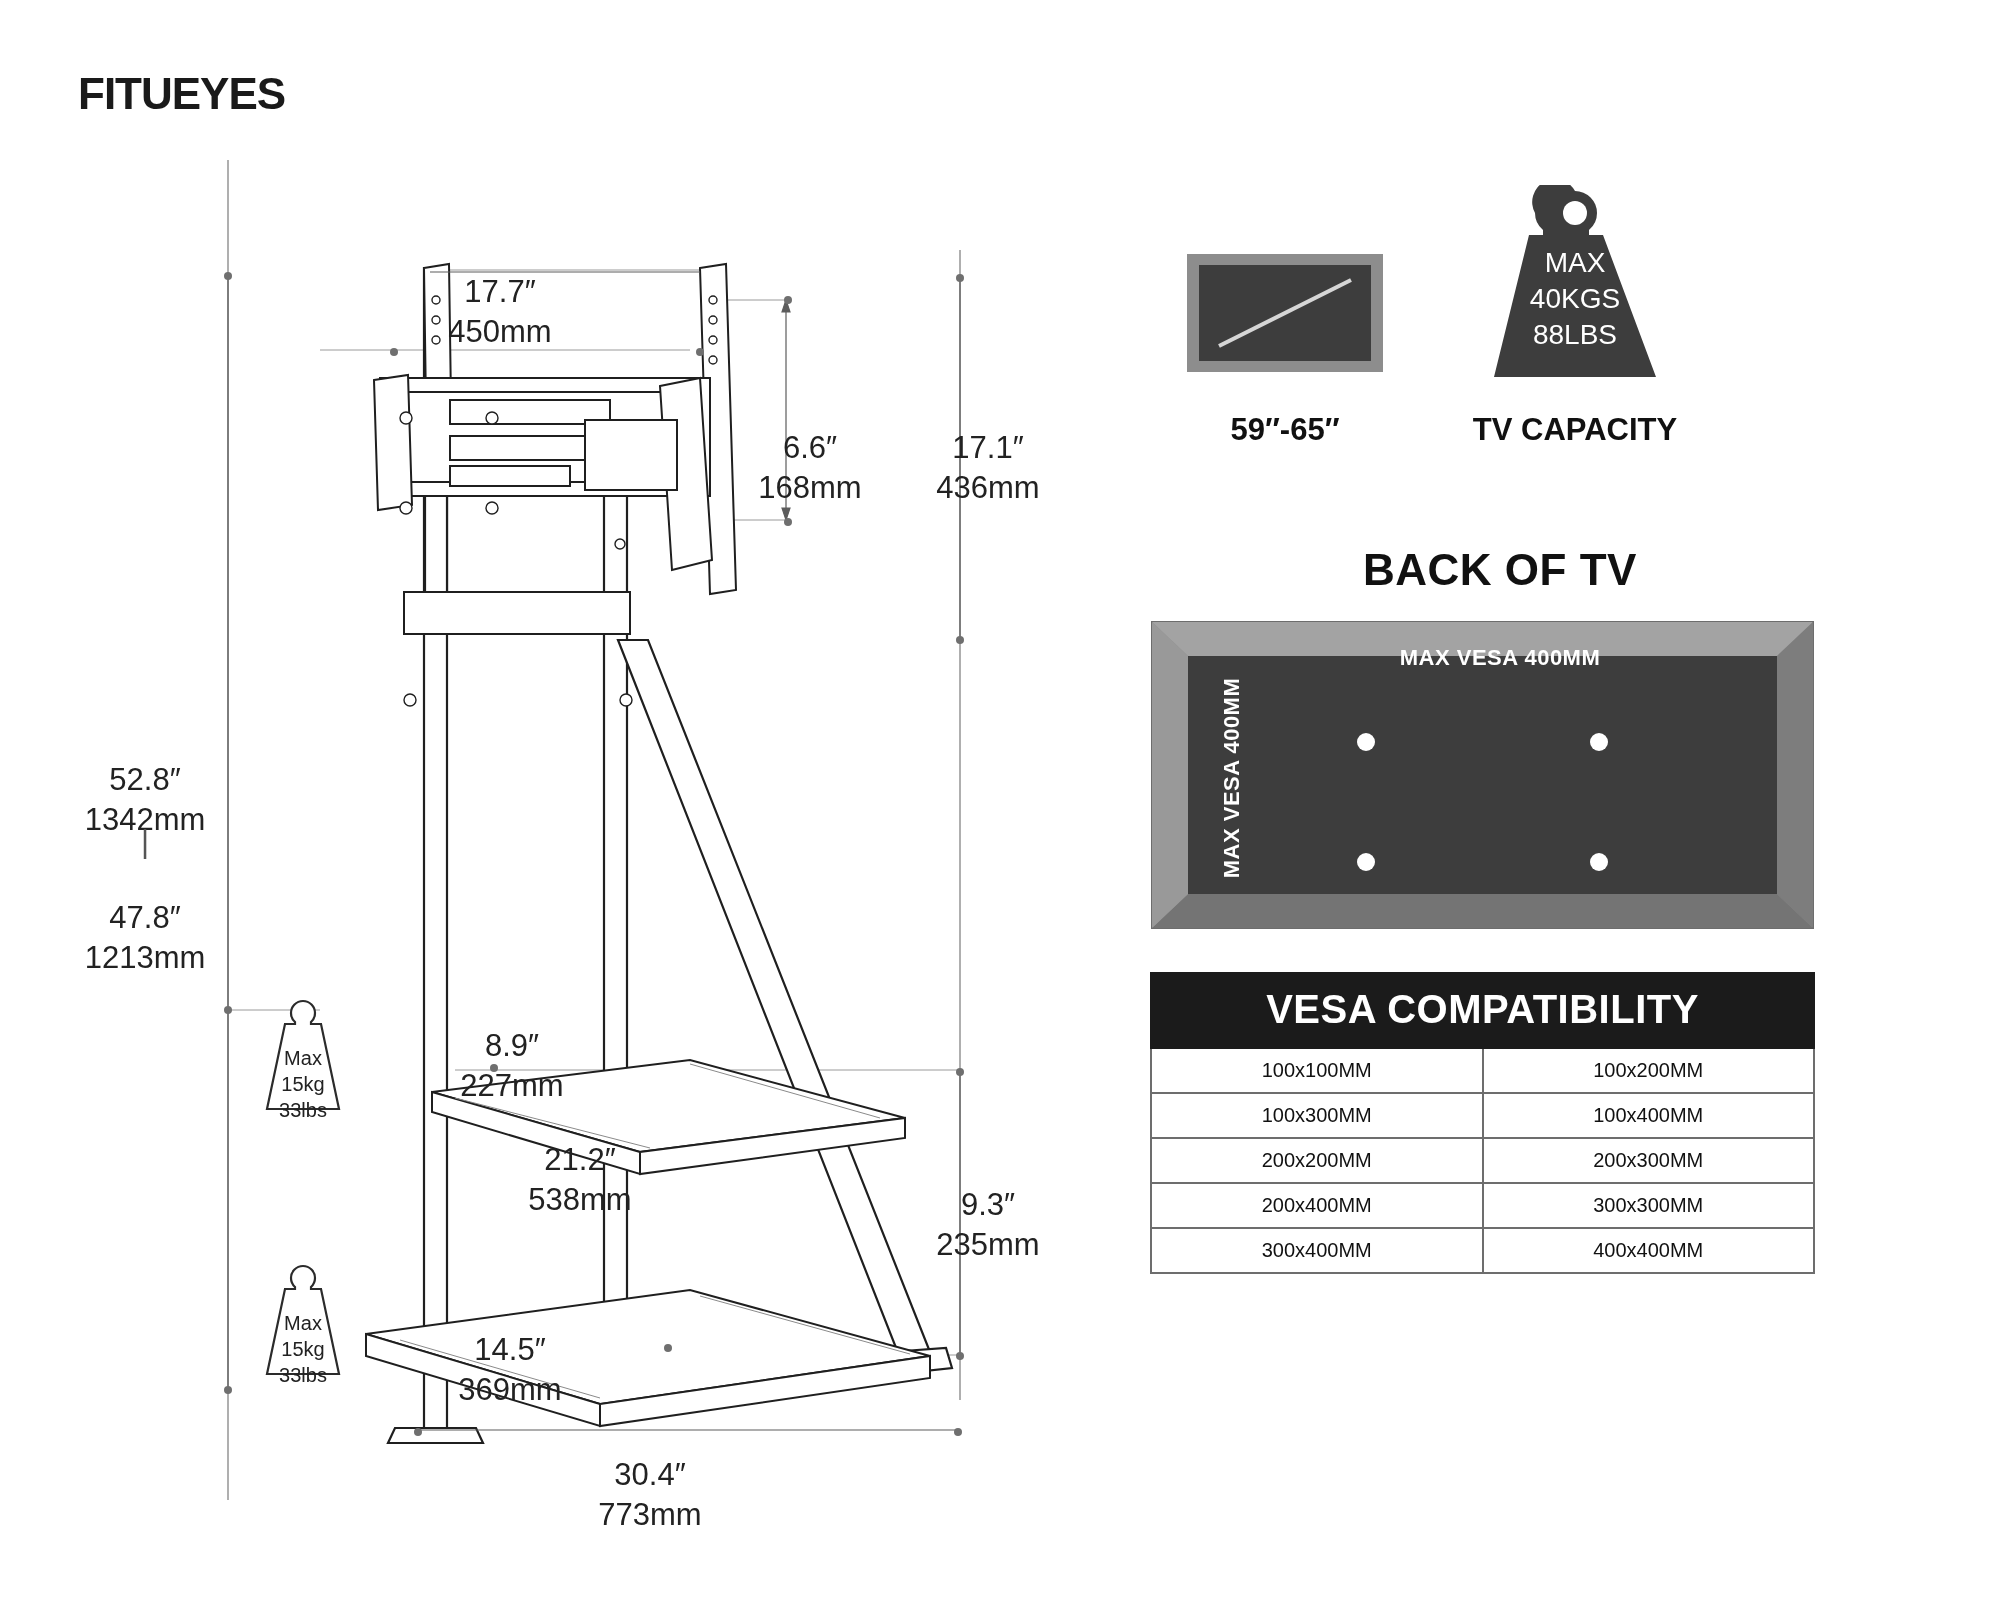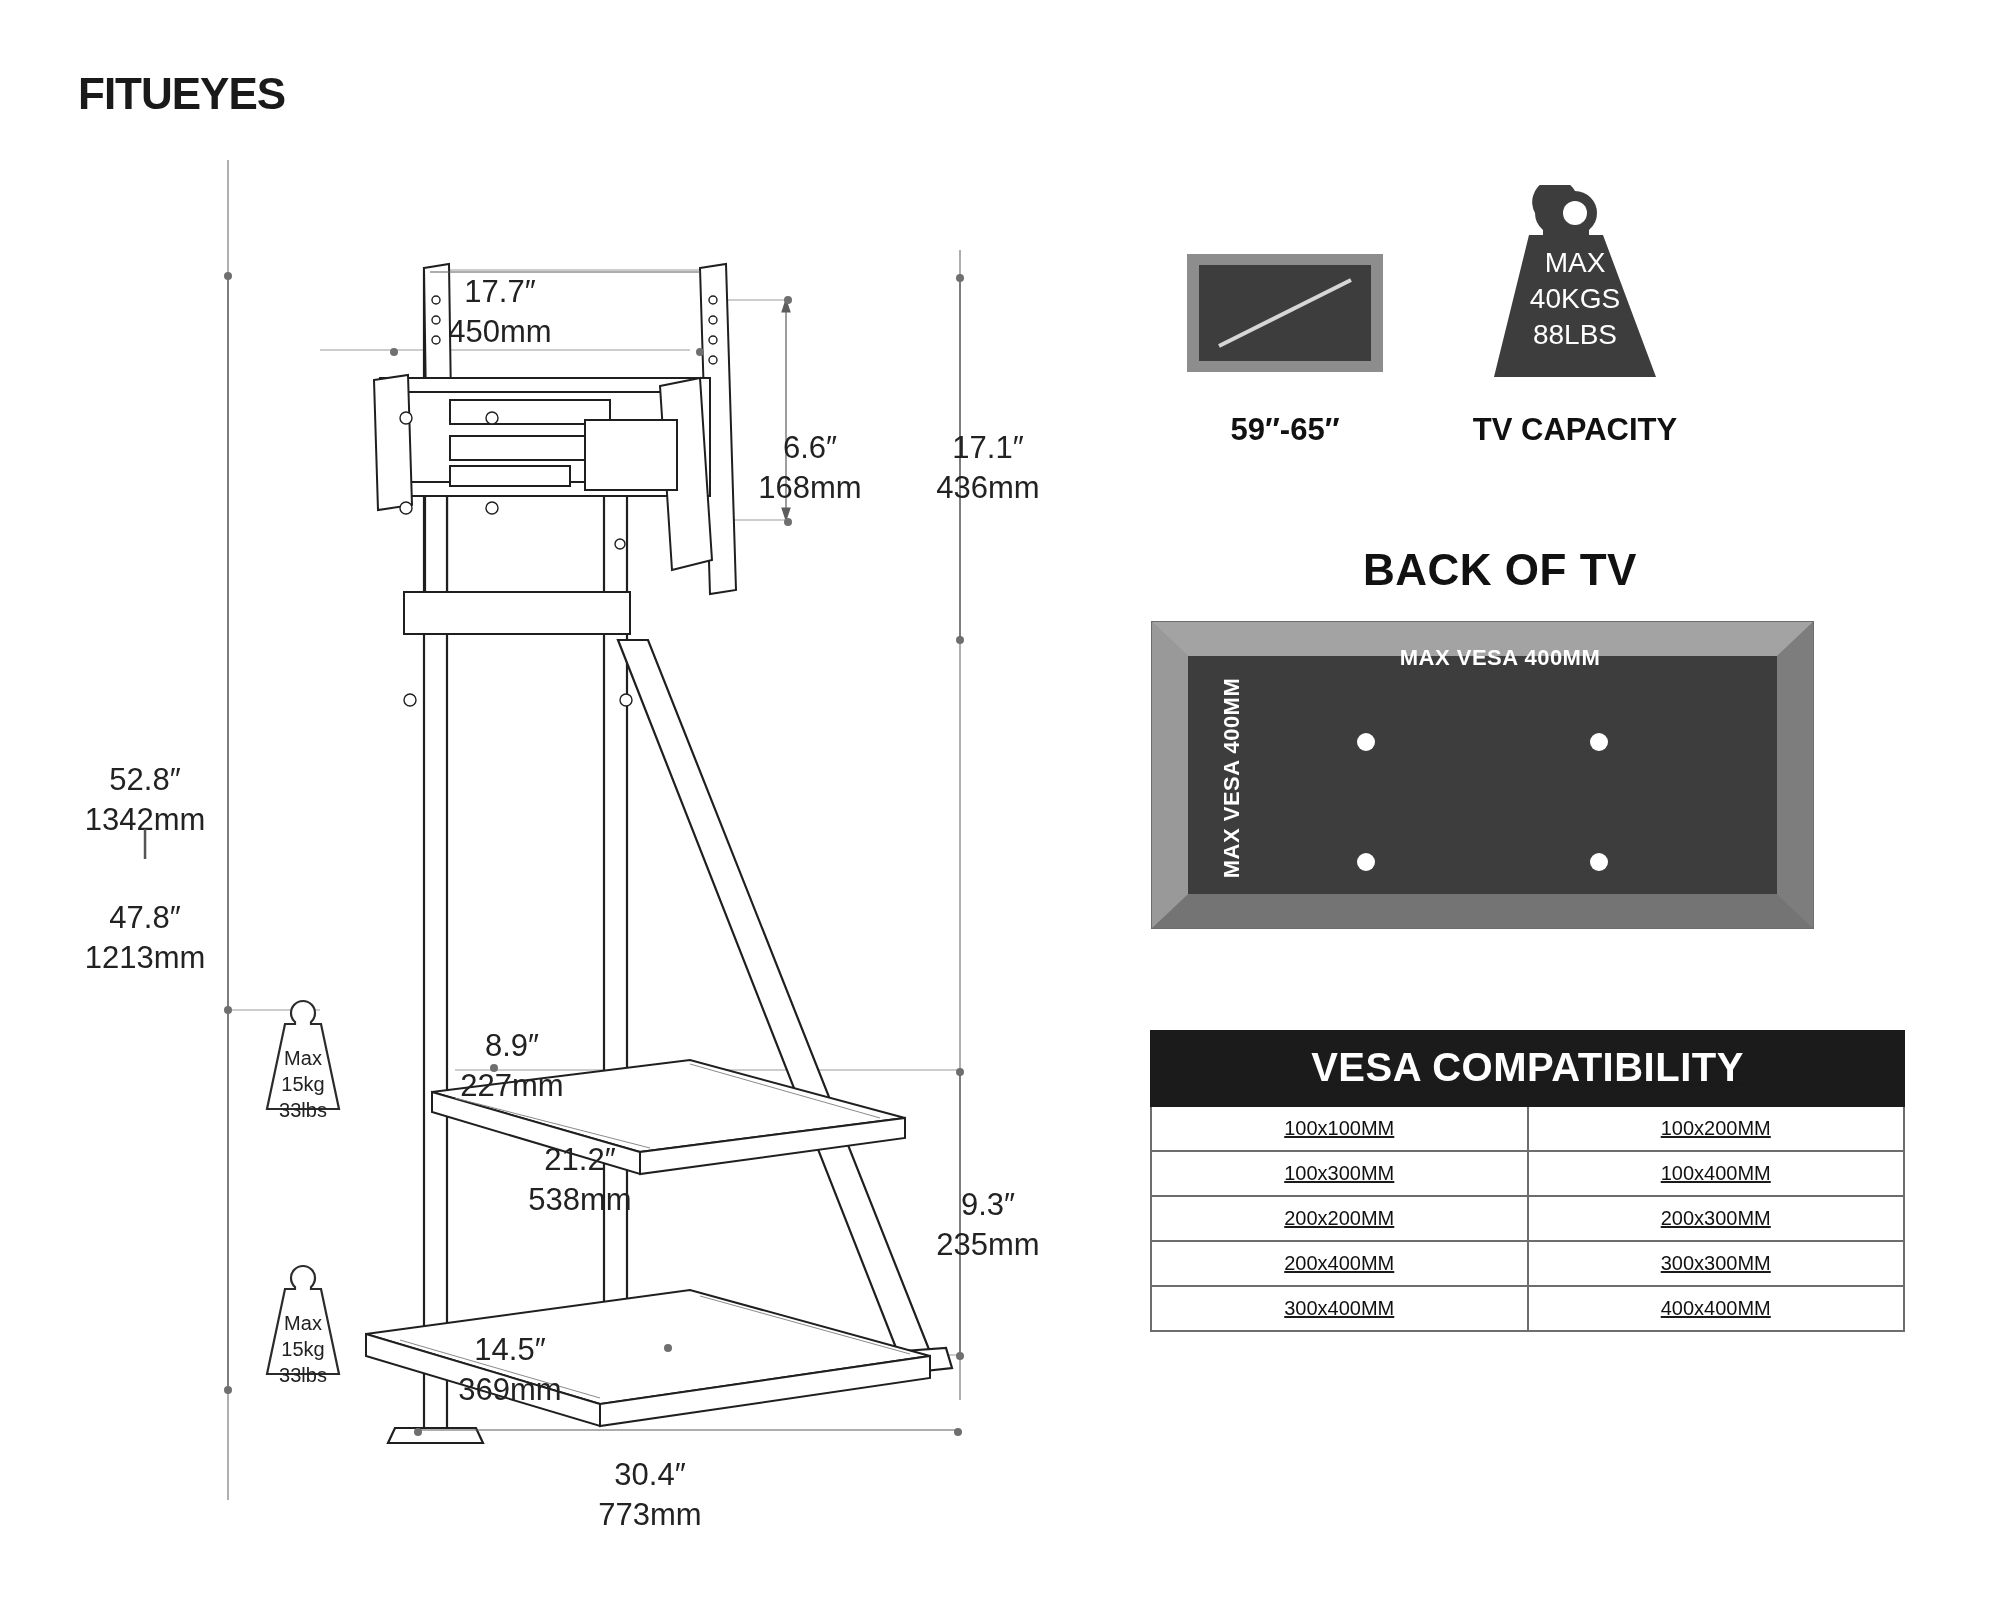--- a/index.html
+++ b/index.html
@@ -146,25 +146,24 @@
     font-weight: bold;
     color: #ffffff;
     letter-spacing: 0.5px;
     transform: rotate(-90deg);
   }
 
   
   #vesa-table {
     position: absolute;
     left: 0px;
-    top: 1030px;
-    width: 755px;
+    top: 972px;
+    width: 665px;
     border-collapse: collapse;
     table-layout: fixed;
-    text-decoration: underline;
   }
   #vesa-table .thead-cell {
     background: #1b1b1b;
     color: #ffffff;
     font-size: 40px;
     font-weight: bold;
     text-align: center;
     padding: 13px 0 15px 0;
     letter-spacing: 0.5px;
     border: 2px solid #1b1b1b;

